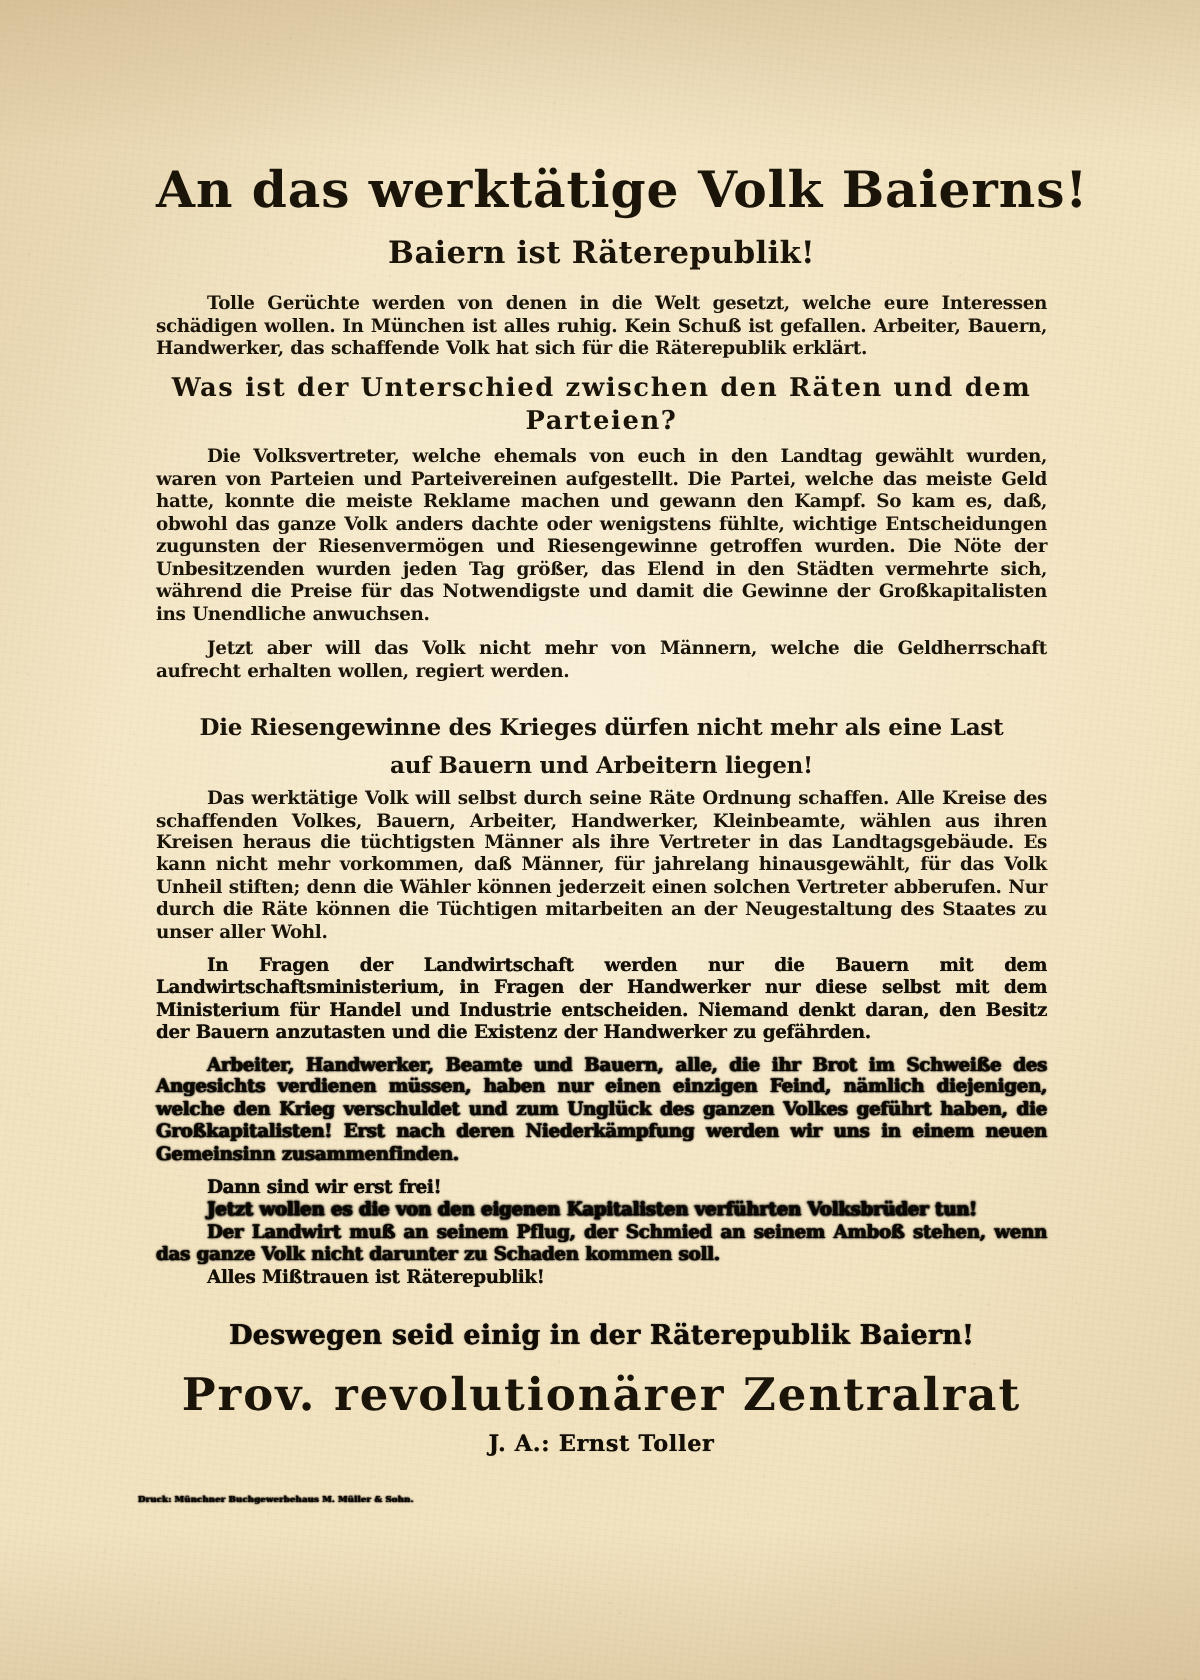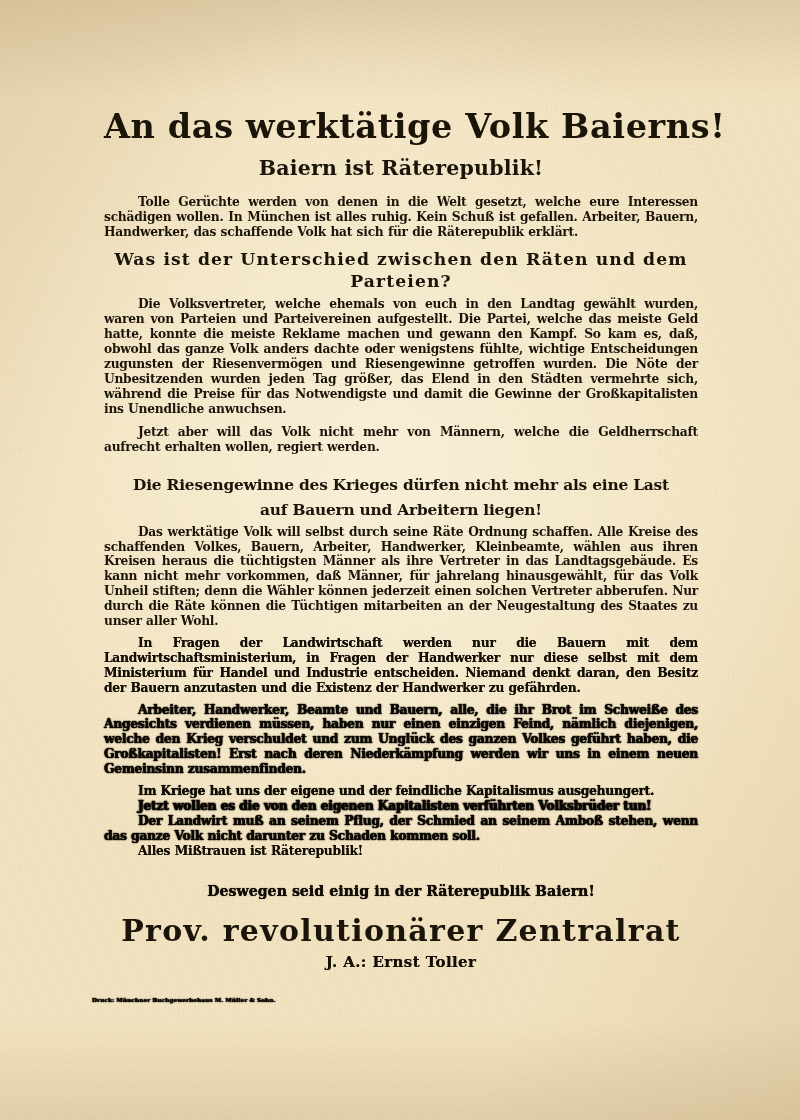--- a/index.html
+++ b/index.html
@@ -114,21 +114,21 @@
   .ink3 { color: #100b04; text-shadow: 0 0 .9px rgba(10,7,2,.95), .25px 0 .4px rgba(10,7,2,.7); }
   .ink4 { color: #0c0802; text-shadow: 0 0 1.5px rgba(8,5,1,1), .4px 0 .8px rgba(8,5,1,.9), -.35px 0 .8px rgba(8,5,1,.85); }
   .ink5 { color: #0a0601; text-shadow: 0 0 2.1px rgba(6,4,0,1), .55px 0 1.1px rgba(6,4,0,.95), -.5px 0 1.1px rgba(6,4,0,.95), 0 .35px 1px rgba(6,4,0,.8); }
 
   .gap-sm { height: 7px; }
   .gap-md { height: 13px; }
 
   
   .closing-call {
     text-align: center;
-    font-size: 14px;
+    font-size: 18px;
     line-height: 20px;
     margin-top: 22px;
     letter-spacing: 0.1px;
   }
   .signature-org {
     text-align: center;
     font-size: 30px;
     line-height: 40px;
     margin-top: 10px;
     letter-spacing: 1.3px;
@@ -186,23 +186,23 @@
 
     <p class="fr body tight ink1">Das werktätige Volk will selbst durch seine Räte Ordnung schaffen. Alle Kreise des schaffenden Volkes, Bauern, Arbeiter, Handwerker, Kleinbeamte, wählen aus ihren Kreisen heraus die tüchtigsten Männer als ihre Vertreter in das Landtagsgebäude. Es kann nicht mehr vorkommen, daß Männer, für jahrelang hinausgewählt, für das Volk Unheil stiften; denn die Wähler können jederzeit einen solchen Vertreter abberufen. Nur durch die Räte können die Tüchtigen mitarbeiten an der Neugestaltung des Staates zu unser aller Wohl.</p>
     <div class="gap-sm"></div>
 
     <p class="fr body tight ink2">In Fragen der Landwirtschaft werden nur die Bauern mit dem Landwirtschaftsministerium, in Fragen der Handwerker nur diese selbst mit dem Ministerium für Handel und Industrie entscheiden. Niemand denkt daran, den Besitz der Bauern anzutasten und die Existenz der Handwerker zu gefährden.</p>
     <div class="gap-sm"></div>
 
     <p class="fr body tight ink4">Arbeiter, Handwerker, Beamte und Bauern, alle, die ihr Brot im Schweiße des Angesichts verdienen müssen, haben nur einen einzigen Feind, nämlich diejenigen, welche den Krieg verschuldet und zum Unglück des ganzen Volkes geführt haben, die Großkapitalisten! Erst nach deren Niederkämpfung werden wir uns in einem neuen Gemeinsinn zusammenfinden.</p>
     <div class="gap-sm"></div>
 
-
-
-    <p class="fr body tight ink3">Im Kriege hat uns der eigene und der feindliche Kapitalismus ausgehungert.</p>
+    <p class="fr body tight ink3">Dann sind wir erst frei!</p>
+
+
 
     <p class="fr body tight ink5">Jetzt wollen es die von den eigenen Kapitalisten verführten Volksbrüder tun!</p>
 
     <p class="fr body tight ink4">Der Landwirt muß an seinem Pflug, der Schmied an seinem Amboß stehen, wenn das ganze Volk nicht darunter zu Schaden kommen soll.</p>
 
     <p class="fr body tight ink2">Alles Mißtrauen ist Räterepublik!</p>
 
     <div class="fr closing-call ink3">Deswegen seid einig in der Räterepublik Baiern!</div>
 
     <div class="fr signature-org ink1">Prov. revolutionärer Zentralrat</div>

